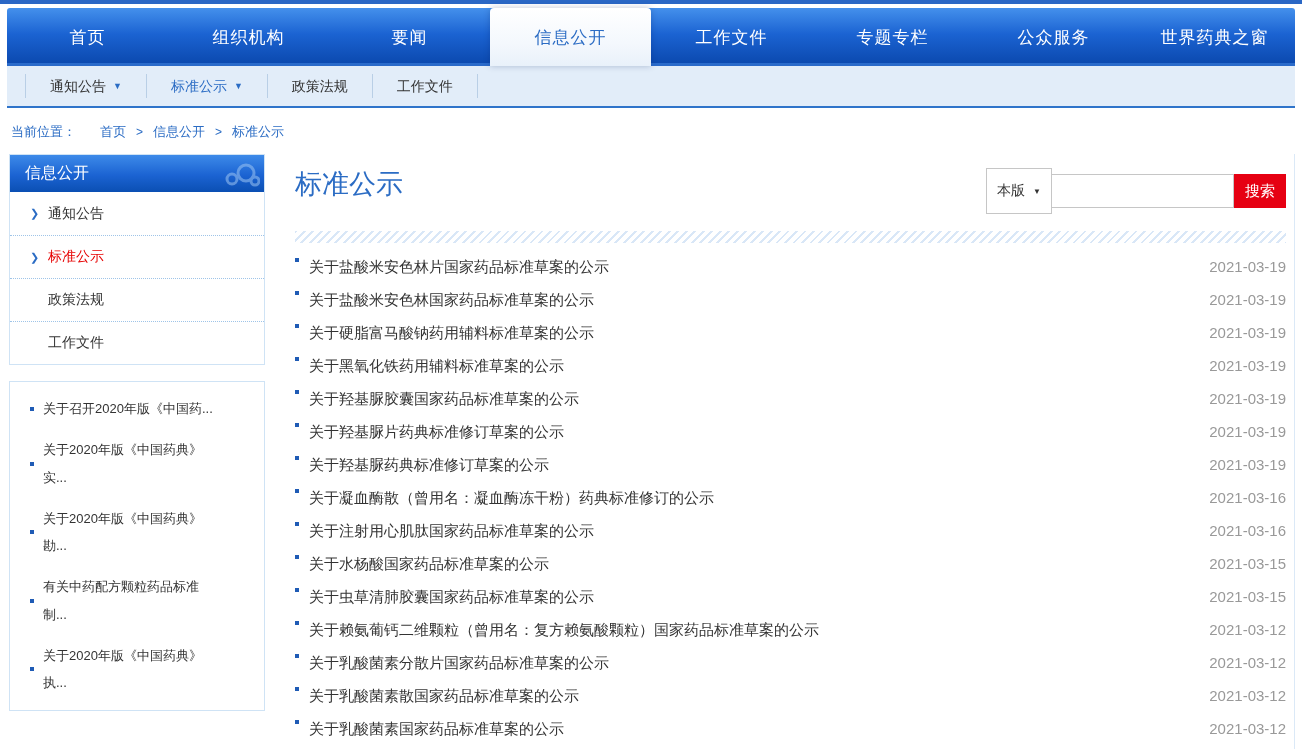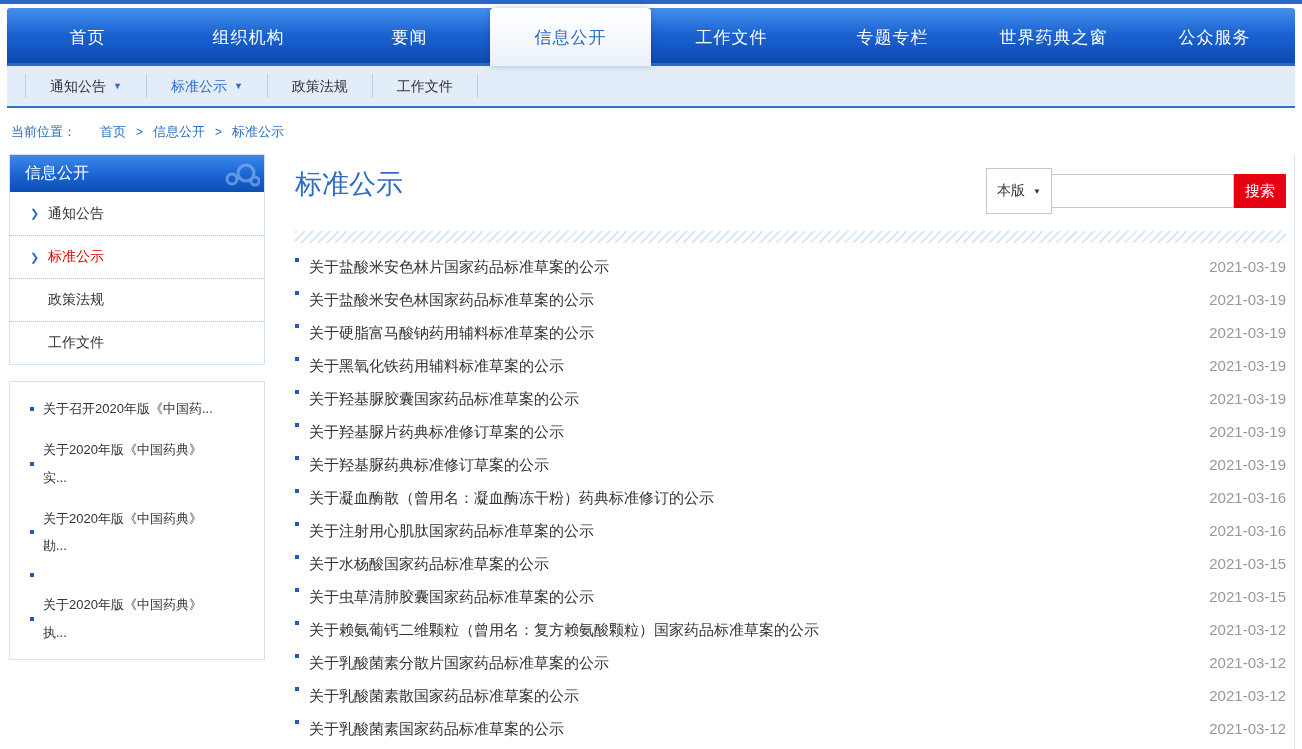--- a/index.html
+++ b/index.html
@@ -87,22 +87,22 @@
 
 <div class="page">
 
   <div class="main-nav" id="main-nav">
       <div class="nav-tab">首页</div>
       <div class="nav-tab">组织机构</div>
       <div class="nav-tab">要闻</div>
       <div class="nav-tab active">信息公开</div>
       <div class="nav-tab">工作文件</div>
       <div class="nav-tab">专题专栏</div>
+      <div class="nav-tab">公众服务</div>
       <div class="nav-tab">世界药典之窗</div>
-      <div class="nav-tab">公众服务</div>
     </div>
 
   <div class="sub-nav" id="sub-nav">
       <div class="sub-item">
         <span>通知公告</span>
         <span class="caret-down">▼</span>
       </div>
       <div class="sub-item active">
         <span>标准公示</span>
         <span class="caret-down">▼</span>
@@ -165,20 +165,21 @@
             <div class="hot-item">
               <span class="sq-bullet"></span>
               <span class="hot-text">关于2020年版《中国药典》实...</span>
             </div>
             <div class="hot-item">
               <span class="sq-bullet"></span>
               <span class="hot-text">关于2020年版《中国药典》勘...</span>
             </div>
             <div class="hot-item">
               <span class="sq-bullet"></span>
+              <span class="hot-text">有关中药配方颗粒药品标准制...</span>
             </div>
             <div class="hot-item">
               <span class="sq-bullet"></span>
               <span class="hot-text">关于2020年版《中国药典》执...</span>
             </div>
           </div>
       </div>
     </div>
 
     <div class="main-col">

